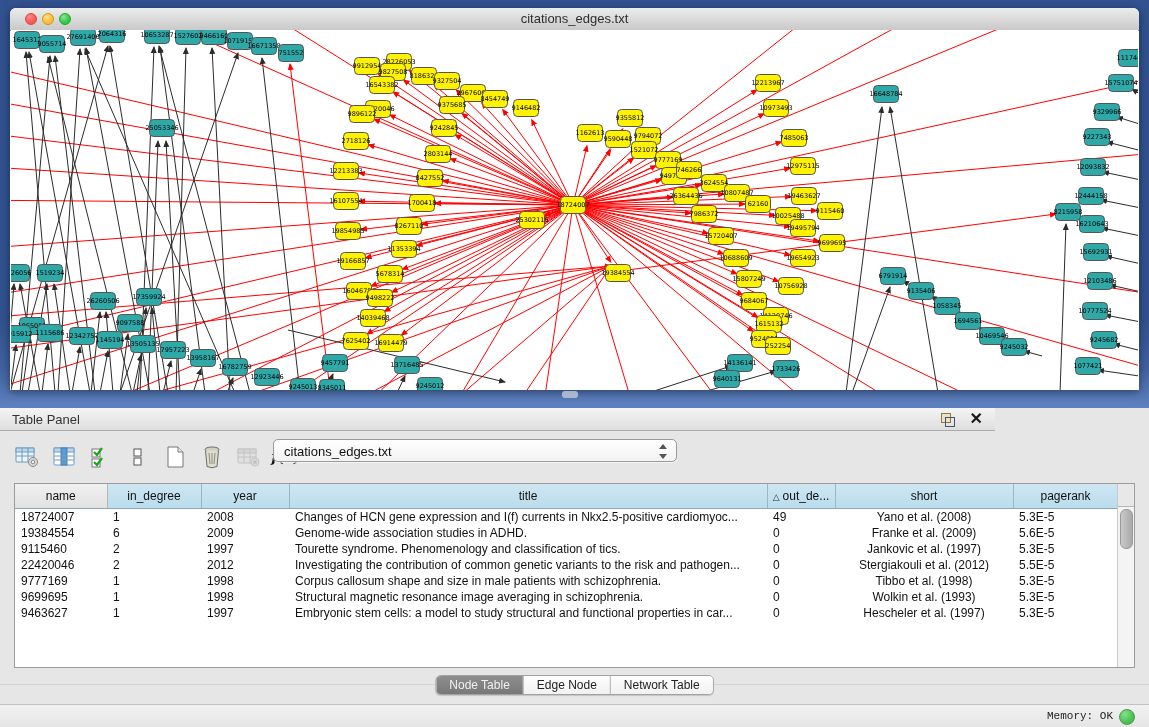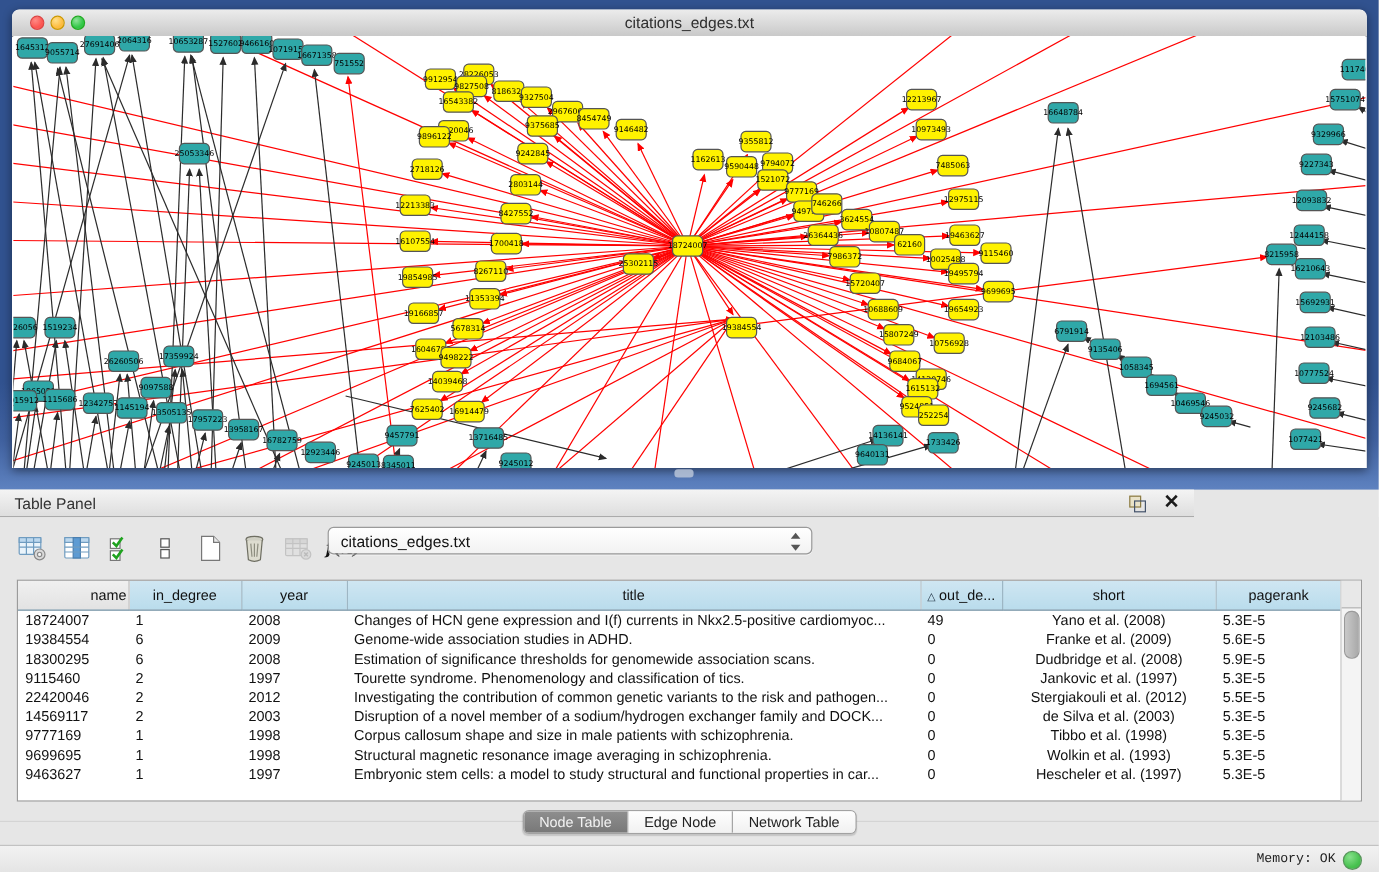--- a/index.html
+++ b/index.html
@@ -75,21 +75,21 @@
   .tablebox{
     position:absolute;left:14px;top:52px;width:1121px;height:185px;
     border:1px solid #9b9b9b;background:#fff;box-sizing:border-box;
   }
   table.grid{border-collapse:collapse;table-layout:fixed;width:1103px;font-size:12px;}
   table.grid th{
     height:22px;background:linear-gradient(#cfe6f2,#b9dcec);
     border-right:1px solid #9db6c4;border-bottom:1px solid #8fa8b6;
     font-weight:normal;color:#111;text-align:center;overflow:hidden;white-space:nowrap;
   }
-  table.grid th.namecol{background:linear-gradient(#f0f0f0,#e2e2e2);border-right:1px solid #b5b5b5;text-align:right;}
+  table.grid th.namecol{background:linear-gradient(#f0f0f0,#e2e2e2);border-right:1px solid #b5b5b5;}
   table.grid td{
     height:16px;padding:0 0 0 6px;color:#111;overflow:hidden;white-space:nowrap;
     text-overflow:ellipsis;border:none;
   }
   table.grid td.c-center{text-align:center;padding:0;}
   .sort-tri{font-size:9px;margin-right:3px;color:#234;}
   .vscroll{
     position:absolute;right:0;top:0;bottom:0;width:16px;background:#f4f4f4;border-left:1px solid #c9c9c9;
   }
   .vscroll .head{position:absolute;left:0;top:0;width:16px;height:22px;background:#e8e8e8;border-bottom:1px solid #b5b5b5;}
@@ -906,54 +906,36 @@
           <tr>
             <td>19384554</td>
             <td>6</td>
             <td>2009</td>
             <td>Genome-wide association studies in ADHD.</td>
             <td>0</td>
             <td class="c-center">Franke et al. (2009)</td>
             <td>5.6E-5</td>
           </tr>
           <tr>
-            <td>18300295</td>
-            <td>6</td>
-            <td>2008</td>
-            <td>Estimation of significance thresholds for genomewide association scans.</td>
-            <td>0</td>
-            <td class="c-center">Dudbridge et al. (2008)</td>
-            <td>5.9E-5</td>
-          </tr>
-          <tr>
             <td>9115460</td>
             <td>2</td>
             <td>1997</td>
             <td>Tourette syndrome. Phenomenology and classification of tics.</td>
             <td>0</td>
             <td class="c-center">Jankovic et al. (1997)</td>
             <td>5.3E-5</td>
           </tr>
           <tr>
             <td>22420046</td>
             <td>2</td>
             <td>2012</td>
             <td>Investigating the contribution of common genetic variants to the risk and pathogen...</td>
             <td>0</td>
             <td class="c-center">Stergiakouli et al. (2012)</td>
             <td>5.5E-5</td>
-          </tr>
-          <tr>
-            <td>14569117</td>
-            <td>2</td>
-            <td>2003</td>
-            <td>Disruption of a novel member of a sodium/hydrogen exchanger family and DOCK...</td>
-            <td>0</td>
-            <td class="c-center">de Silva et al. (2003)</td>
-            <td>5.3E-5</td>
           </tr>
           <tr>
             <td>9777169</td>
             <td>1</td>
             <td>1998</td>
             <td>Corpus callosum shape and size in male patients with schizophrenia.</td>
             <td>0</td>
             <td class="c-center">Tibbo et al. (1998)</td>
             <td>5.3E-5</td>
           </tr>

